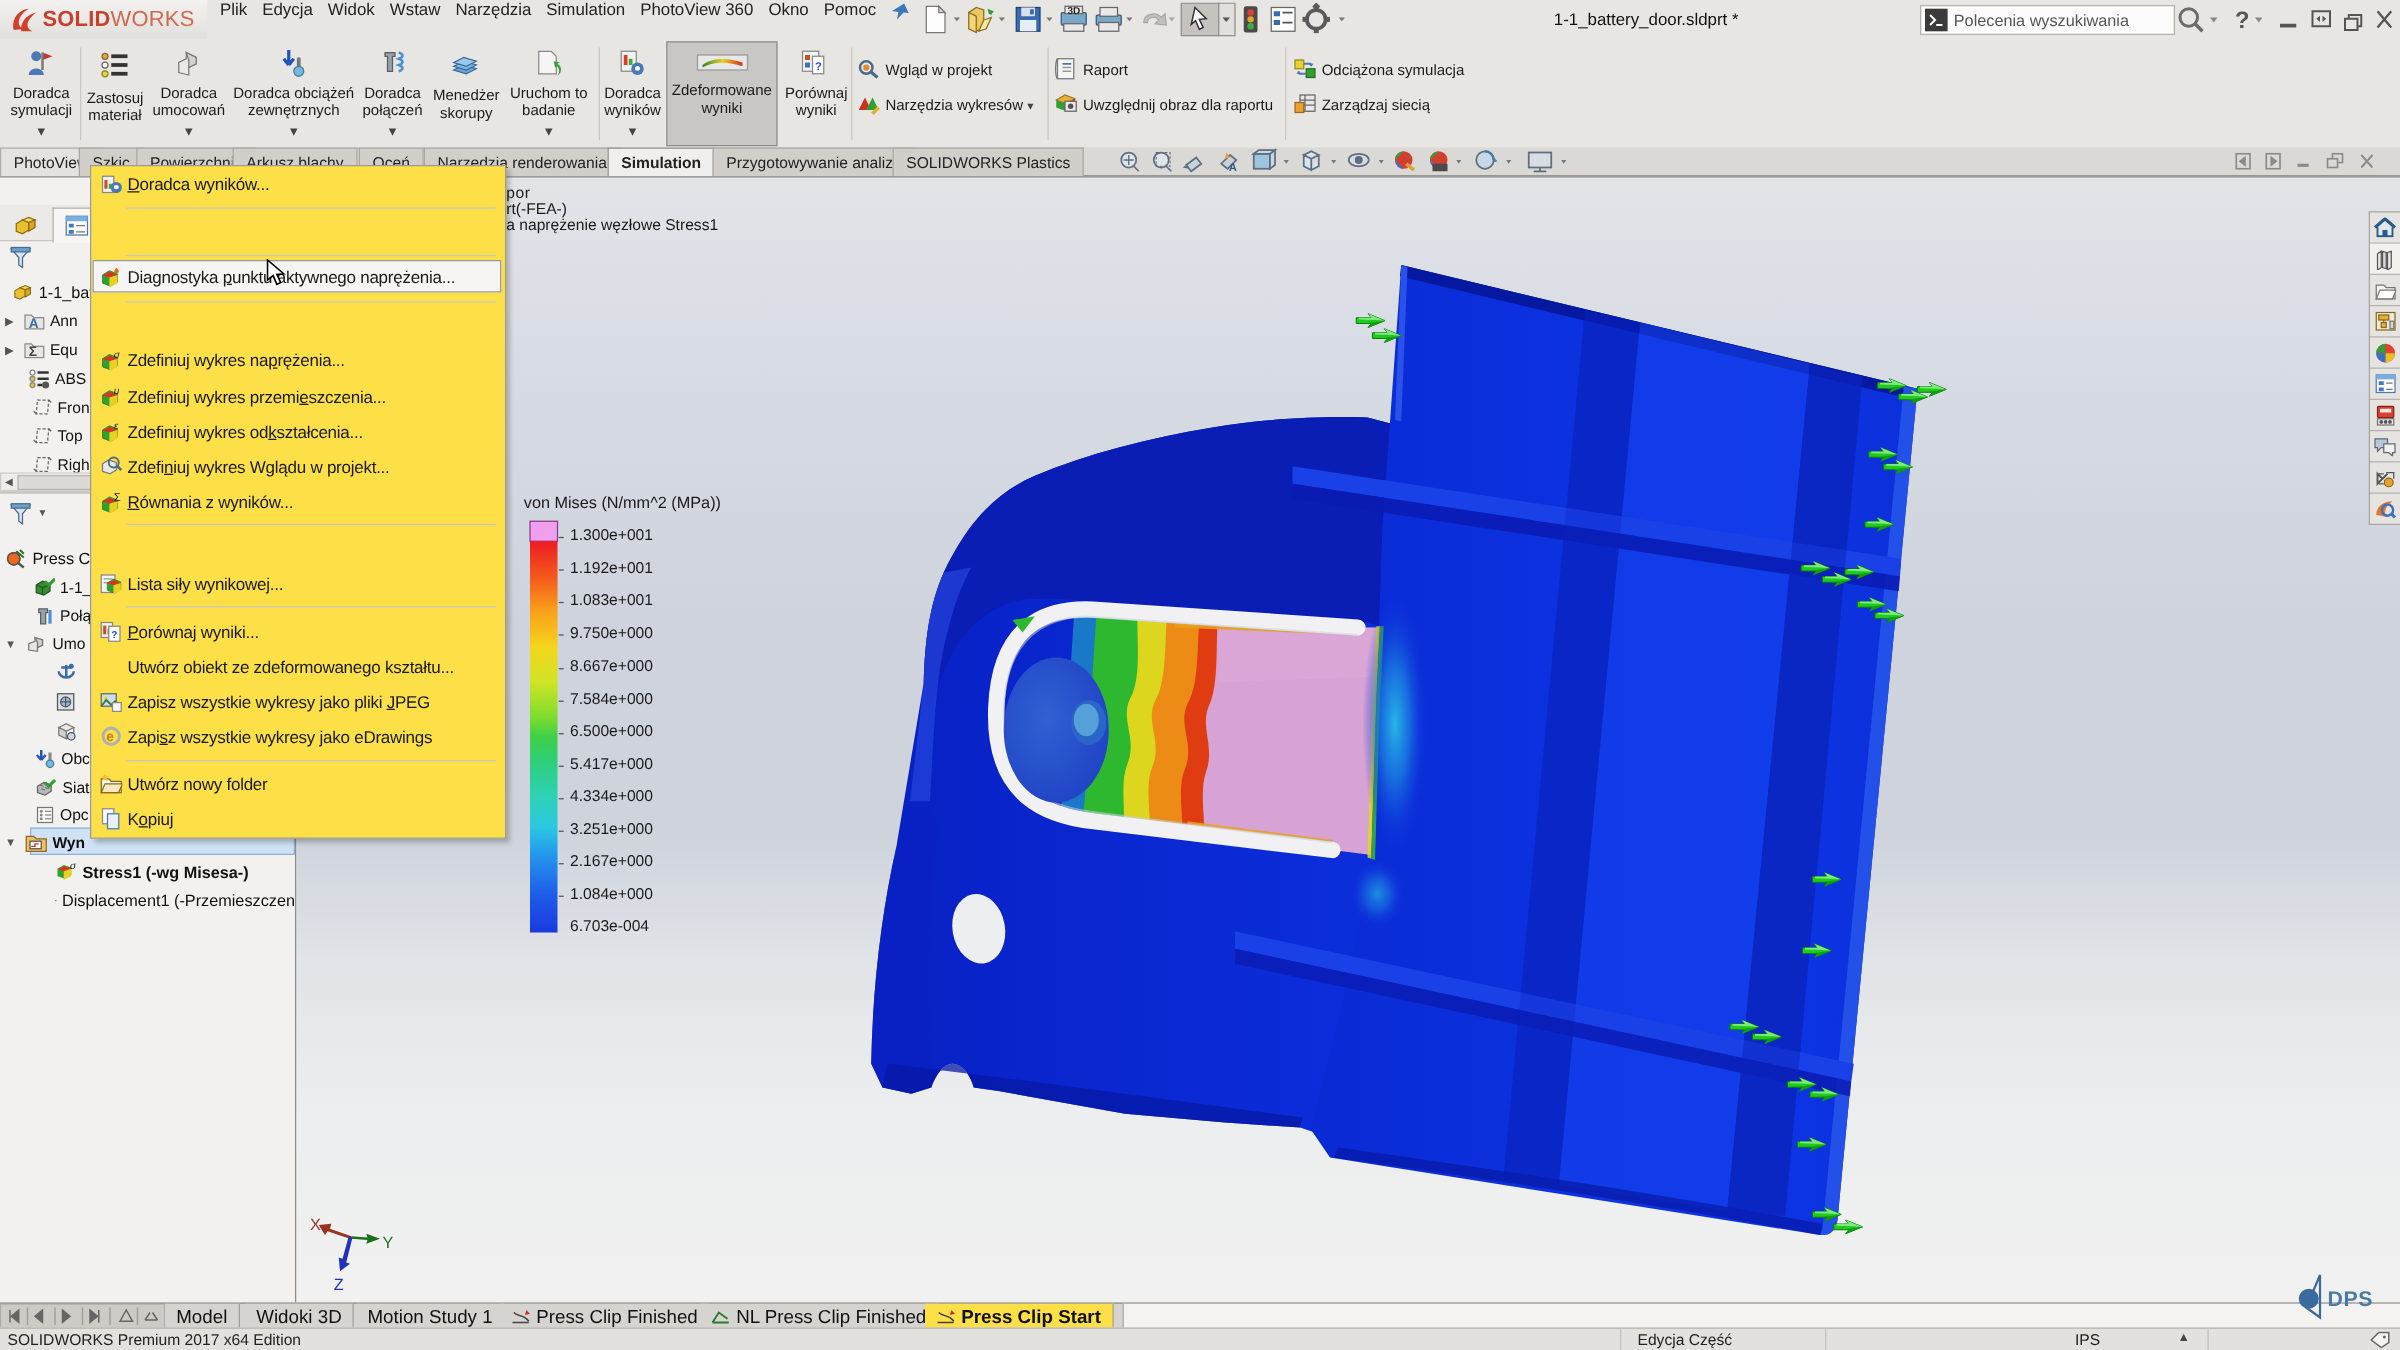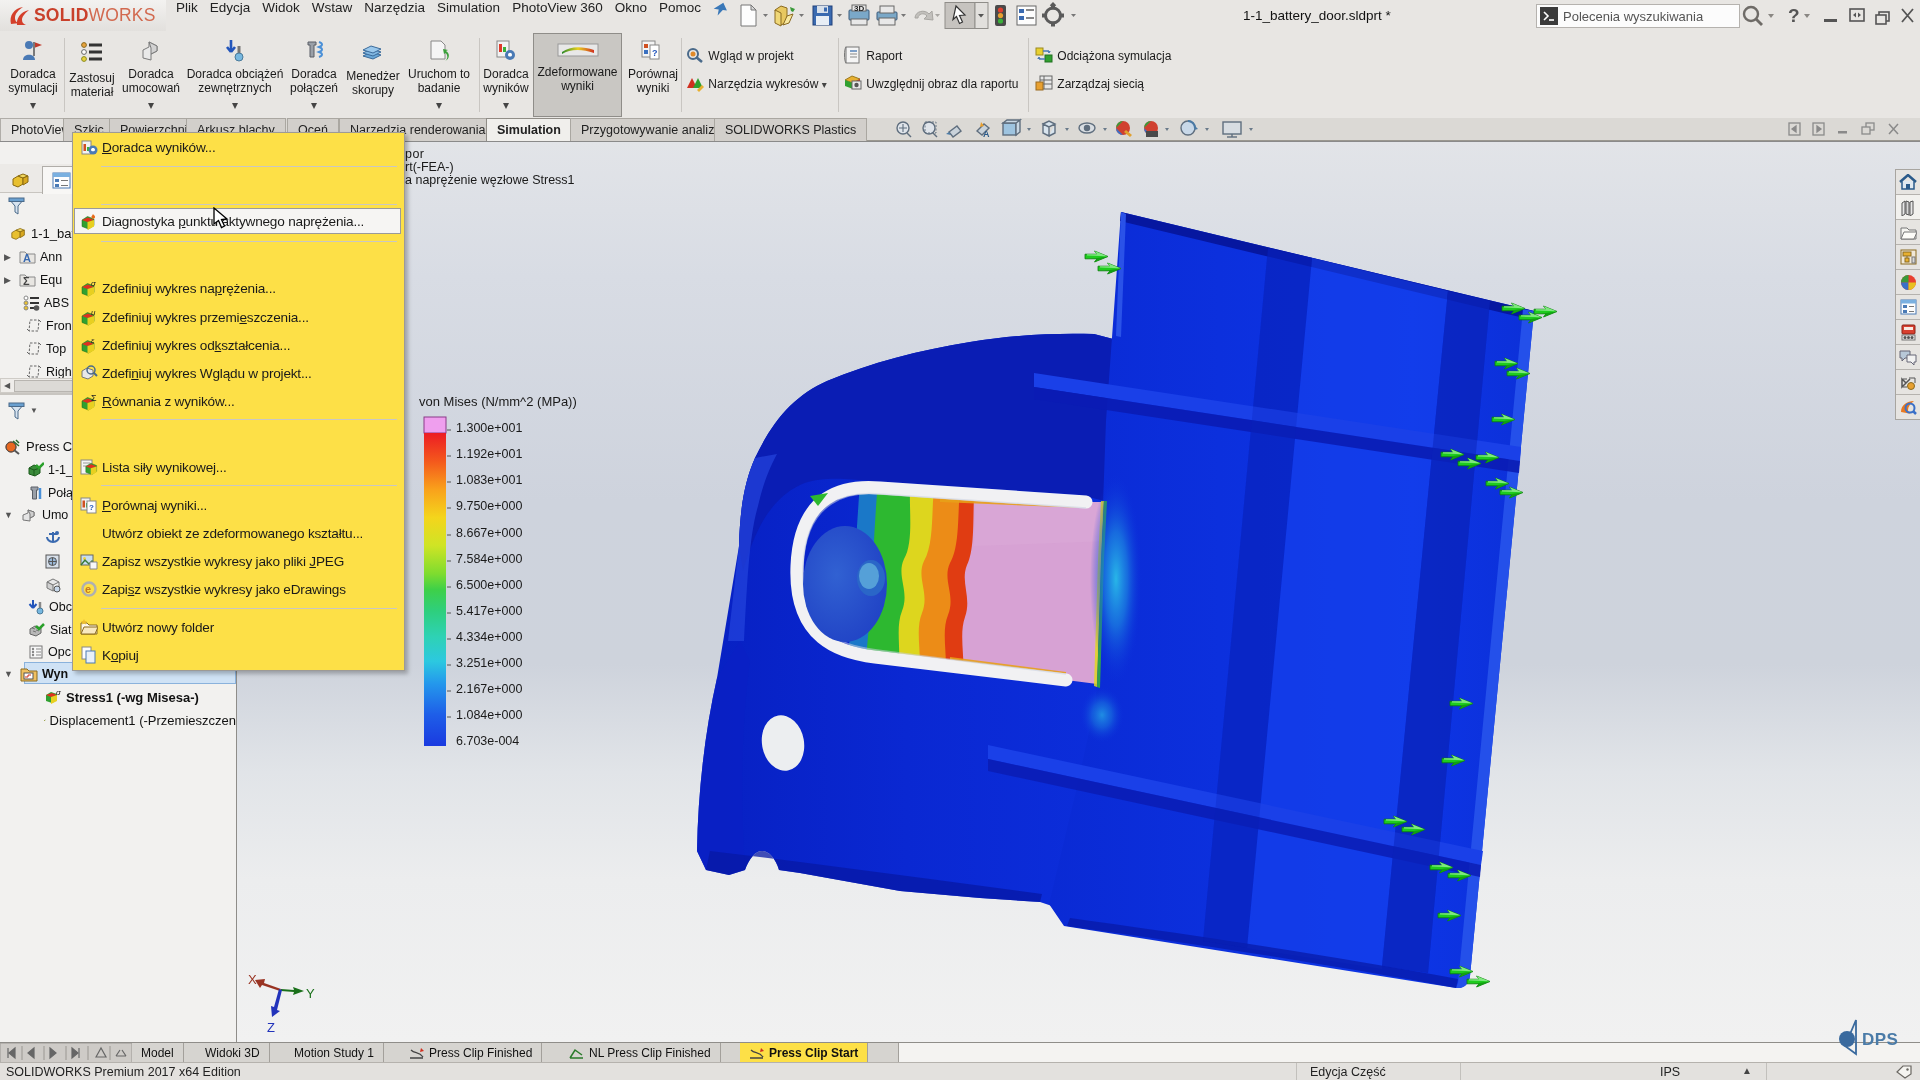--- a/index.html
+++ b/index.html
@@ -23,21 +23,21 @@
 #cmtabs{position:absolute;left:0;top:118px;width:1920px;height:23px;background:#dbd9d5;border-bottom:1px solid #9a978f}
 .cmtab{position:absolute;top:0;height:23px;padding:0 10px;font-size:12.5px;color:#222;display:flex;align-items:center;background:#d2cfcb;border:1px solid #aaa7a1;border-bottom:none}
 .cmtab.active{background:#f0efec;font-weight:bold;border-color:#908d87}
 
 #viewport{position:absolute;left:237px;top:141px;width:1683px;height:901px;background:linear-gradient(180deg,#e2e4e8 0%,#d8dce4 15%,#ced3dd 40%,#ced3dc 58%,#e1e4e8 70%,#ecedee 82%,#f1f1f1 100%);border-top:1px solid #8a8a8a;overflow:hidden}
 
 #leftpanel{position:absolute;left:0;top:141px;width:237px;height:901px;background:#f2f1ef;border-right:1px solid #8f8d89;border-top:1px solid #8a8a8a}
 .treerow{position:absolute;left:0;width:236px;height:21px;display:flex;align-items:center;font-size:12.5px;color:#111;white-space:nowrap}
 
 #bottombar{position:absolute;left:0;top:1042px;width:1920px;height:20px;background:#d6d4d0;border-top:1px solid #8f8d89}
-.btab{position:absolute;top:0;height:20px;padding:0 9px;font-size:12px;display:flex;align-items:center;color:#111;background:#d6d4d0;border-right:1px solid #a3a09b}
+.btab{position:absolute;top:0;height:20px;padding:0 9px;font-size:15px;display:flex;align-items:center;color:#111;background:#d6d4d0;border-right:1px solid #a3a09b}
 .btab.active{background:#fde047;font-weight:bold}
 
 #statusbar{position:absolute;left:0;top:1062px;width:1920px;height:18px;background:#e3e1de;border-top:1px solid #b5b2ad;font-size:12.5px;color:#222}
 
 #ctxmenu{position:absolute;left:72px;top:132px;width:333px;height:539px;background:#fde047;border:1px solid #9d9a96;box-shadow:3px 3px 4px rgba(0,0,0,0.25);z-index:50}
 .mi{position:absolute;left:1px;width:327px;height:26px;display:flex;align-items:center;font-size:13.6px;letter-spacing:-0.2px;color:#1a1a1a;white-space:nowrap}
 .mi .ictn{flex:0 0 26px;margin-left:2px;display:flex;justify-content:center;align-items:center}
 .msep{position:absolute;left:28px;width:296px;height:1px;background:#c9c7c3}
 
 #rightstrip{position:absolute;left:1895px;top:169px;width:25px;height:251px;background:#e6e4e1;border:1px solid #a8a5a0;border-right:none}

